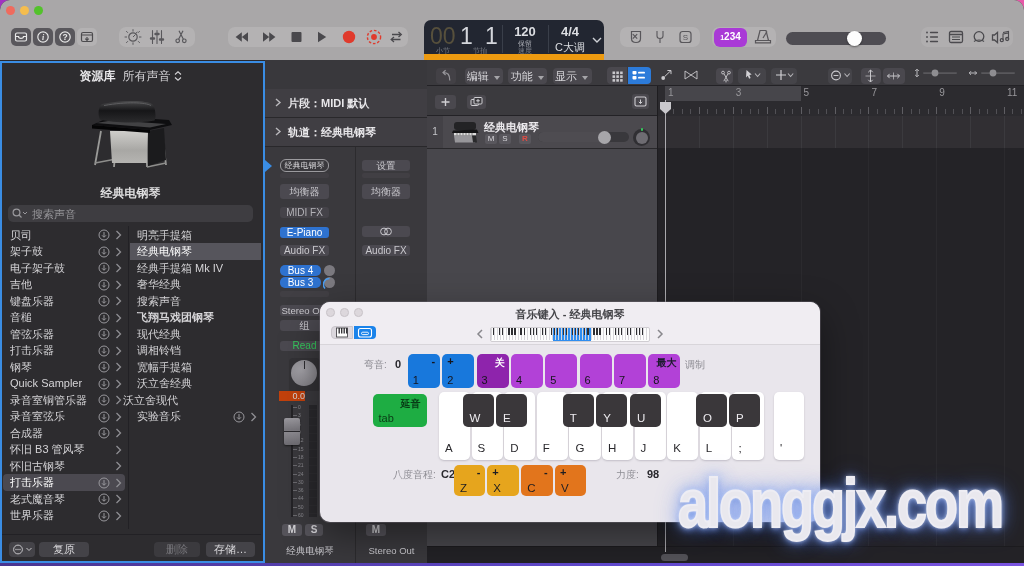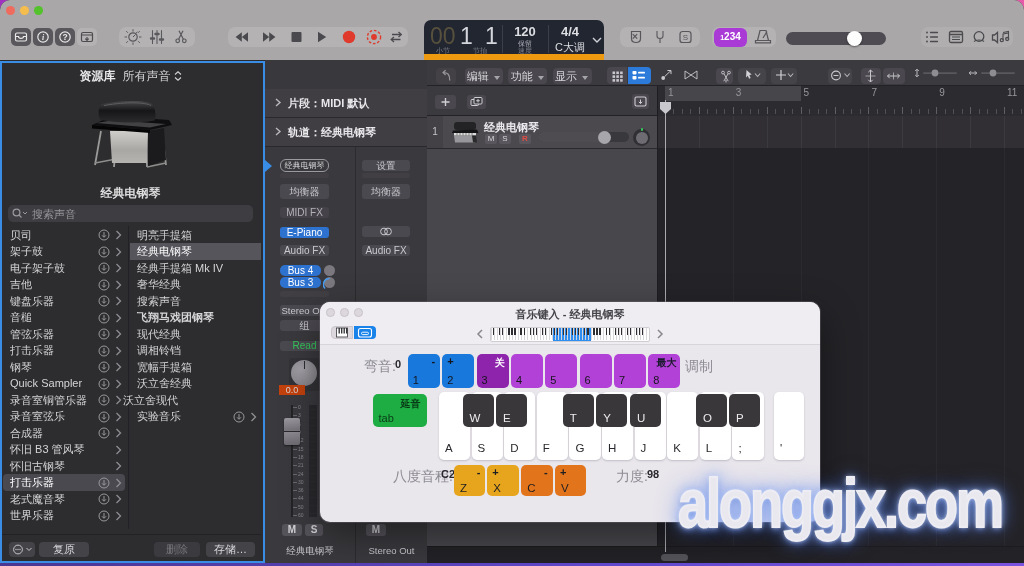--- a/index.html
+++ b/index.html
@@ -27,21 +27,21 @@
 .lrow{position:absolute;height:16.5px;line-height:16.5px;font-size:11px;color:#d6d5d8;white-space:nowrap}
 
 .ihead{position:absolute;left:0;width:162px;height:29px;background:#403e43;border-bottom:1px solid #29282b;box-sizing:border-box;color:#e8e7ea;font-size:11px;font-weight:bold;line-height:28px}
 .csbtn{position:absolute;background:#4b4950;border-radius:3px;font-size:10px;color:#c9c8cd;text-align:center}
 .csblue{background:#2e72cf;color:#fff}
 
 .ttb-btn{position:absolute;background:#4a484e;border-radius:4px}
 
 #mt{position:absolute;left:320px;top:302px;width:500px;height:220px;background:#e9e6ec;border-radius:10px;box-shadow:0 0 0 1px rgba(120,115,125,0.35),0 14px 38px rgba(0,0,0,0.42);}
 .key{position:absolute;border-radius:5px;box-sizing:border-box}
-.klab{position:absolute;font-size:14px;color:#222;white-space:nowrap}
+.klab{position:absolute;font-size:10px;color:#222;white-space:nowrap}
 #watermark{position:absolute;left:664px;top:464px;width:352px;height:78px;text-align:center;font-size:54px;font-weight:bold;letter-spacing:-2px;color:#e9e8ee;-webkit-text-stroke:1.5px #eeedf3;transform:scaleY(1.26);transform-origin:center;line-height:78px;text-shadow:0 0 3px rgba(255,255,255,0.85),0 0 8px rgba(150,180,245,0.9),0 0 15px rgba(95,135,235,0.75),0 0 24px rgba(75,115,225,0.45),0 3px 5px rgba(60,80,150,0.45);}
 .chev{display:inline-block;width:7px;height:5px;margin-left:2px;background:none;position:relative}
 .chev:after{content:"";position:absolute;left:0;top:1px;border-left:3px solid transparent;border-right:3px solid transparent;border-top:4px solid #a5a4a8}
 .mtdot{position:absolute;top:6px;width:8.6px;height:8.6px;border-radius:50%;background:#dcd7dc;border:0.5px solid #c8c3c8;box-sizing:border-box}
 </style>
 </head>
 <body>
 <div id="win">
   <div id="toolbar">
     <div class="tl" style="left:6px;background:#ef6b5e"></div>
@@ -483,21 +483,21 @@
       <svg width="13" height="13" viewBox="0 0 13 13" style="position:absolute;left:58px;top:130px">
           <path d="M2 11.5A6 6 0 0 1 6.5 1.5" fill="none" stroke="#4a9df0" stroke-width="1.6"></path>
         </svg>
       <div style="position:absolute;left:15px;top:144px;width:49px;height:6px;background:#413f44;border-radius:2px"></div>
       <div class="csbtn" style="left:15px;top:158px;width:49px;height:11px;line-height:11px;font-size:9.5px">Stereo Out</div>
       <div class="csbtn" style="left:15px;top:173px;width:49px;height:11px;line-height:11px">组</div>
       <div class="csbtn" style="left:15px;top:194px;width:49px;height:10px;line-height:10px;color:#35c85c">Read</div>
       <div style="position:absolute;left:24px;top:211px;width:31px;height:34px;background:#333236;border-radius:4px"></div>
       <div style="position:absolute;left:26px;top:213px;width:26px;height:26px;border-radius:50%;background:radial-gradient(circle at 40% 35%,#a5a3a9,#7e7c82)"></div>
       <div style="position:absolute;left:38.5px;top:214px;width:1.5px;height:8px;background:#2e2d31"></div>
-      <div style="position:absolute;left:14px;top:238px;width:26px;height:10px;background:#c2410c;font-size:9px;color:#d7d6d9;text-align:center;line-height:10px">0.0</div>
+      <div style="position:absolute;left:14px;top:244px;width:26px;height:10px;background:#c2410c;font-size:9px;color:#d7d6d9;text-align:right;line-height:10px">0.0</div>
         <div style="position:absolute;left:42px;top:244px;width:22px;height:10px;background:#3b3a3e"></div>
       <div id="fader" style="position:absolute;left:13px;top:258px;width:45px;height:115px">
           <div style="position:absolute;left:20px;top:-1.0px;width:10px;text-align:left;font-size:5px;color:#8a898e;line-height:6px">0</div>
           <div style="position:absolute;left:15px;top:2.0px;width:4px;height:1px;background:#6a696e"></div>
           <div style="position:absolute;left:20px;top:7.3px;width:10px;text-align:left;font-size:5px;color:#8a898e;line-height:6px">3</div>
           <div style="position:absolute;left:15px;top:10.3px;width:4px;height:1px;background:#6a696e"></div>
           <div style="position:absolute;left:20px;top:15.6px;width:10px;text-align:left;font-size:5px;color:#8a898e;line-height:6px">6</div>
           <div style="position:absolute;left:15px;top:18.6px;width:4px;height:1px;background:#6a696e"></div>
           <div style="position:absolute;left:20px;top:23.9px;width:10px;text-align:left;font-size:5px;color:#8a898e;line-height:6px">9</div>
           <div style="position:absolute;left:15px;top:26.9px;width:4px;height:1px;background:#6a696e"></div>

